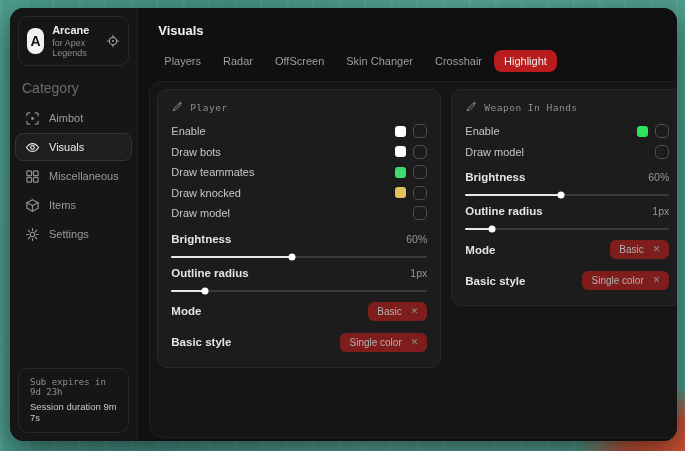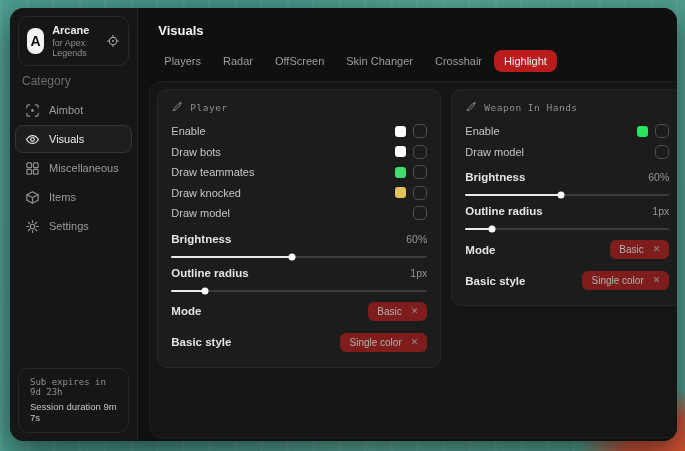--- a/index.html
+++ b/index.html
@@ -16,21 +16,21 @@
     background:#141414; border-radius:14px; overflow:hidden; display:flex;
     box-shadow:0 10px 30px rgba(0,0,0,.5);
   }
   
   .sidebar{ width:162px; background:#161616; border-right:1px solid #242424; display:flex; flex-direction:column; }
   .app-card{ margin:8px 8px 4px; padding:7px 8px; border:1px solid #2a2a2a; border-radius:10px; display:flex; align-items:center; gap:8px; }
   .logo{ width:26px; height:26px; border-radius:8px; background:#f2f2f2; color:#111; font-weight:bold; font-size:14px; display:flex; align-items:center; justify-content:center; }
   .app-name{ font-size:11px; font-weight:bold; color:#ececec; }
   .app-sub{ font-size:9px; color:#8d8d8d; margin-top:2px; }
   .gearbtn{ margin-left:auto; color:#9b9b9b; display:flex; }
-  .cat-label{ font-size:12px; color:#6d6d6d; margin:4px 12px 8px; }
+  .cat-label{ font-size:14px; color:#6d6d6d; margin:10px 12px 8px; }
   .nav{ display:flex; flex-direction:column; gap:1px; padding:0 5px; }
   .nav-item{ display:flex; align-items:center; gap:9px; height:28px; padding:0 9px; border:1px solid transparent; border-radius:8px; color:#9c9c9c; font-size:11px; }
   .nav-item .ico{ display:flex; color:#8f8f8f; }
   .nav-item.selected{ background:#1e1e1e; border-color:#343434; color:#ededed; }
   .nav-item.selected .ico{ color:#dedede; }
   .spacer{ flex:1; }
   .footer-card{ margin:8px; padding:8px 11px 9px; border:1px solid #292929; border-radius:10px; }
   .foot1{ font-family:"DejaVu Sans Mono", monospace; font-size:9px; color:#8f8f8f; }
   .foot2{ font-size:9.5px; color:#c7c7c7; margin-top:4px; }
   

